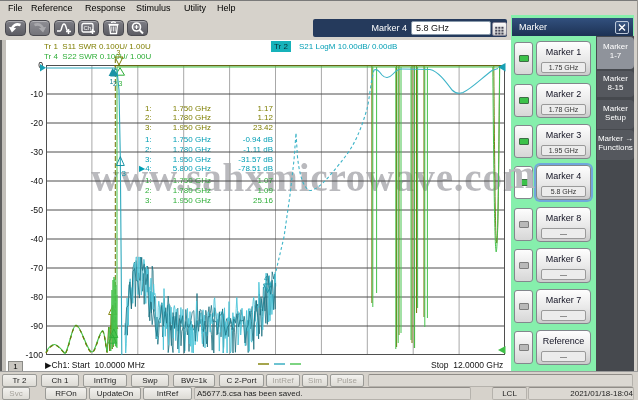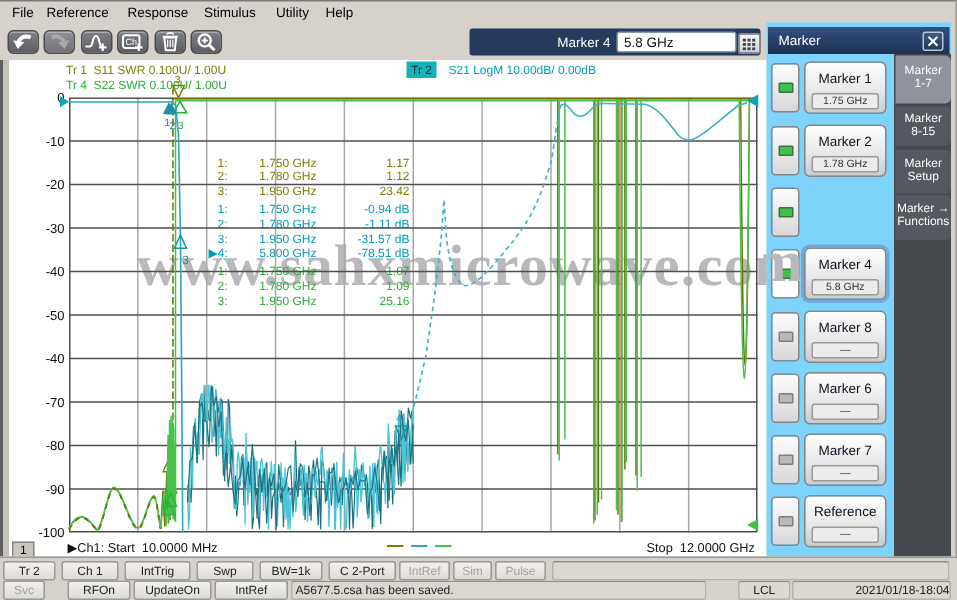--- a/index.html
+++ b/index.html
@@ -12,21 +12,21 @@
  border:1px solid #4a4a50;border-radius:4px;box-shadow:inset 0 1px 0 rgba(255,255,255,.35)}
 #mkbar{position:absolute;left:313px;top:5px;width:194px;height:18px;background:#253a5c;border-radius:2px}
 #mkbar .lab{position:absolute;right:100px;top:4px;color:#fff;font-size:9px}
 #mkbar .inp{position:absolute;left:98px;top:2px;width:74px;height:11px;background:#fff;
  border:1px solid #8899aa;border-radius:2px;font-size:9px;color:#111;padding:1px 0 0 4px}
 #mkbar .kp{position:absolute;left:179px;top:3px;width:13px;height:12px;background:linear-gradient(#fafafa,#d2d2d2);
  border:1px solid #889;border-radius:2px}
 #graph{left:0;top:40px;width:511px;height:331px;background:#fff;overflow:hidden}
 #edgeL1{left:0;top:40px;width:2px;height:331px;background:#5f5f5f}
 #edgeL2{left:2px;top:40px;width:4px;height:331px;background:#c3c0ba}
-#panel{left:511px;top:15px;width:123px;height:356px;background:#7dd3fc}
+#panel{left:511px;top:15px;width:123px;height:356px;background:#86efac}
 #ptitle{left:1px;top:3px;width:121px;height:18px;background:linear-gradient(#32507e,#1d3254);
  color:#fff;font-size:9px}
 .mrow-btn{position:absolute;left:25px;width:53px;height:33px;border:1px solid #82868c;border-radius:4px;
  background:linear-gradient(#fefefe,#e8e8e8 55%,#cbcbcb);text-align:center;font-size:9px;color:#101020}
 .mrow-val{position:absolute;left:4px;top:20px;width:43px;height:9px;background:#ececec;
  border:1px solid #9a9a9a;border-radius:2px;font-size:7px;color:#333;text-align:center;line-height:9px}
 .mrow-tog{position:absolute;left:3px;width:17px;height:31px;border:1px solid #83878d;border-radius:3px;
  background:linear-gradient(#fdfdfd,#d7d7d7)}
 .led{position:absolute;left:3.5px;top:12px;width:8px;height:5px;border:1px solid #4e6e52;border-radius:1px}
 .tab{position:absolute;left:86px;width:37px;color:#fff;font-size:8px;text-align:center;
@@ -266,20 +266,24 @@
  <div class="mrow-tog" style="top:68.6px;">
       <div class="led" style="background:#3cc24a;border-color:#3e6e46"></div>
     </div>
  <div class="mrow-btn" style="top:67.6px;">
       <div style="margin-top:5px">Marker 2</div>
    <div class="mrow-val">1.78 GHz</div>
     </div>
  <div class="mrow-tog" style="top:109.89999999999999px;">
       <div class="led" style="background:#3cc24a;border-color:#3e6e46"></div>
     </div>
+ <div class="mrow-btn" style="top:108.89999999999999px;">
+      <div style="margin-top:5px">Marker 3</div>
+   <div class="mrow-val">1.95 GHz</div>
+    </div>
  <div class="mrow-tog" style="top:151.2px;background:#fff;">
       <div class="led" style="background:#3cc24a;border-color:#3e6e46"></div>
     </div>
  <div class="mrow-btn" style="top:150.2px;box-shadow:0 0 0 2px #6fa8dc;">
       <div style="margin-top:5px">Marker 4</div>
    <div class="mrow-val">5.8 GHz</div>
     </div>
  <div class="mrow-tog" style="top:192.5px;">
       <div class="led" style="background:#b9b9b9;border-color:#7e7e7e"></div>
     </div>

